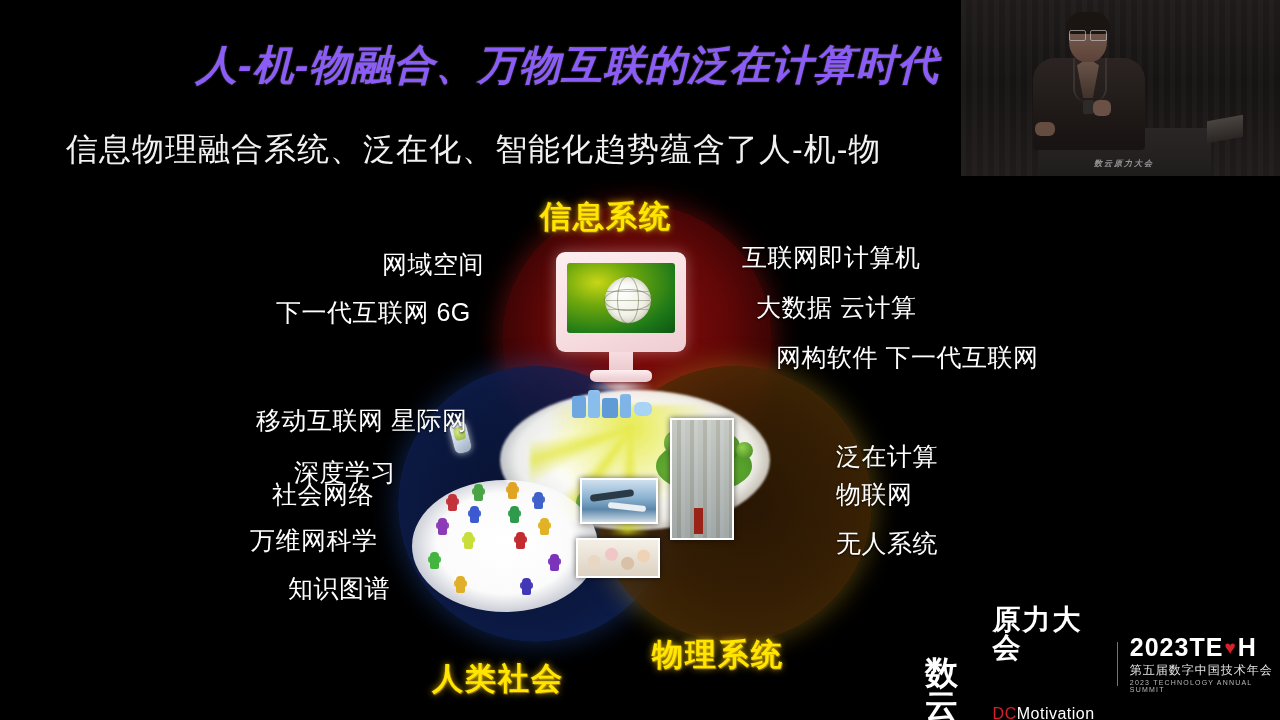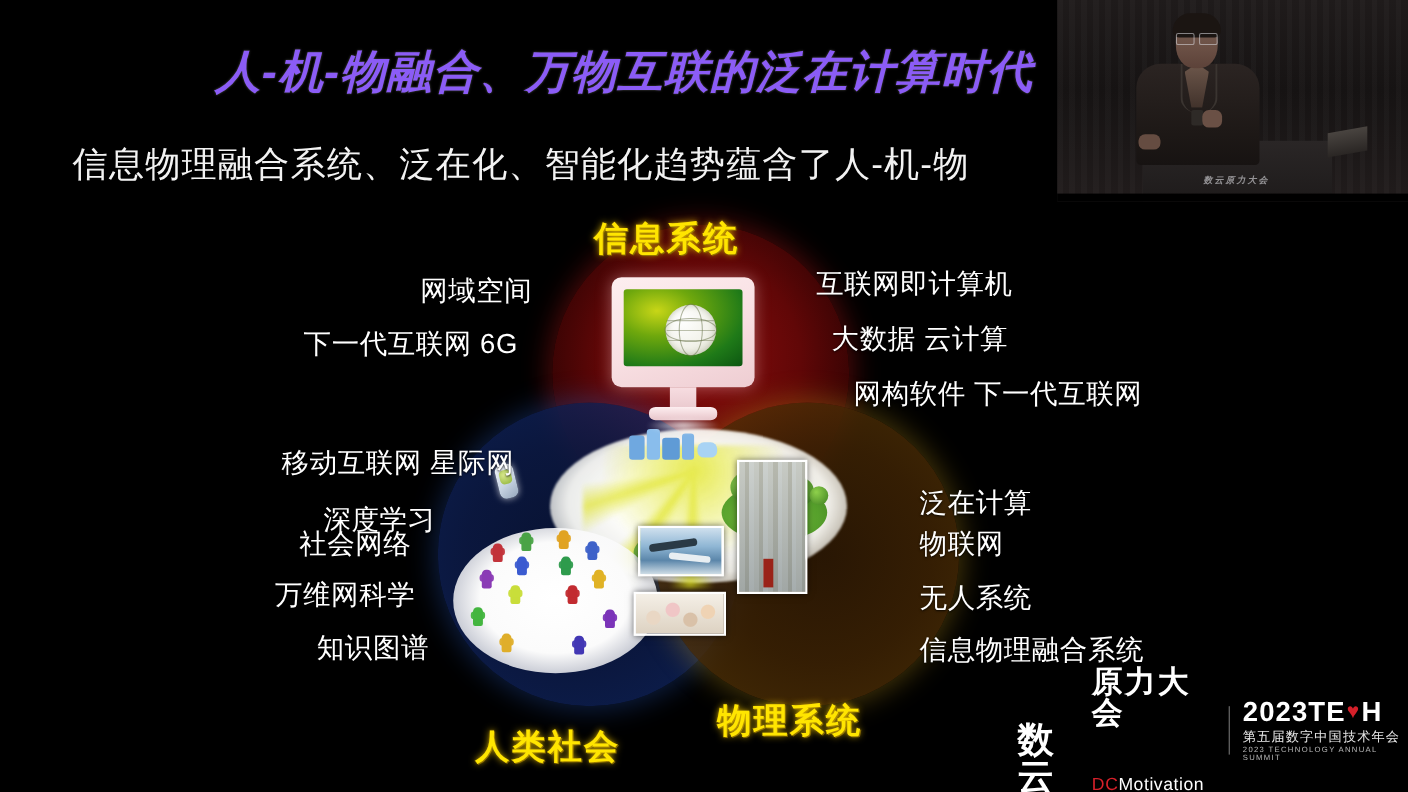--- a/index.html
+++ b/index.html
@@ -491,21 +491,20 @@
   <div class="kw" id="kw-r3">网构软件   下一代互联网</div>
 
   <div class="kw" id="kw-l4">深度学习</div>
   <div class="kw" id="kw-l5">社会网络</div>
   <div class="kw" id="kw-l6">万维网科学</div>
   <div class="kw" id="kw-l7">知识图谱</div>
 
   <div class="kw" id="kw-r4">泛在计算</div>
   <div class="kw" id="kw-r5">物联网</div>
   <div class="kw" id="kw-r6">无人系统</div>
-  <div class="kw" id="kw-r7">信息物理融合系统</div>
 
   <div id="webcam">
     <div id="wc-wall"></div>
     <div id="wc-podium"></div>
     <div id="wc-screen-r"></div>
     <div id="wc-body"></div>
     <div id="wc-shirt"></div>
     <div id="wc-lanyard"></div>
     <div id="wc-badge"></div>
     <div id="wc-head"></div>

